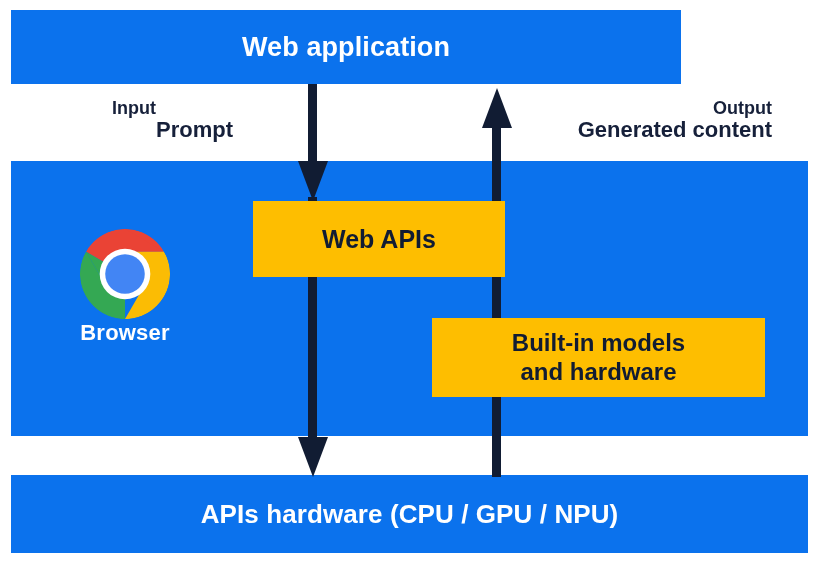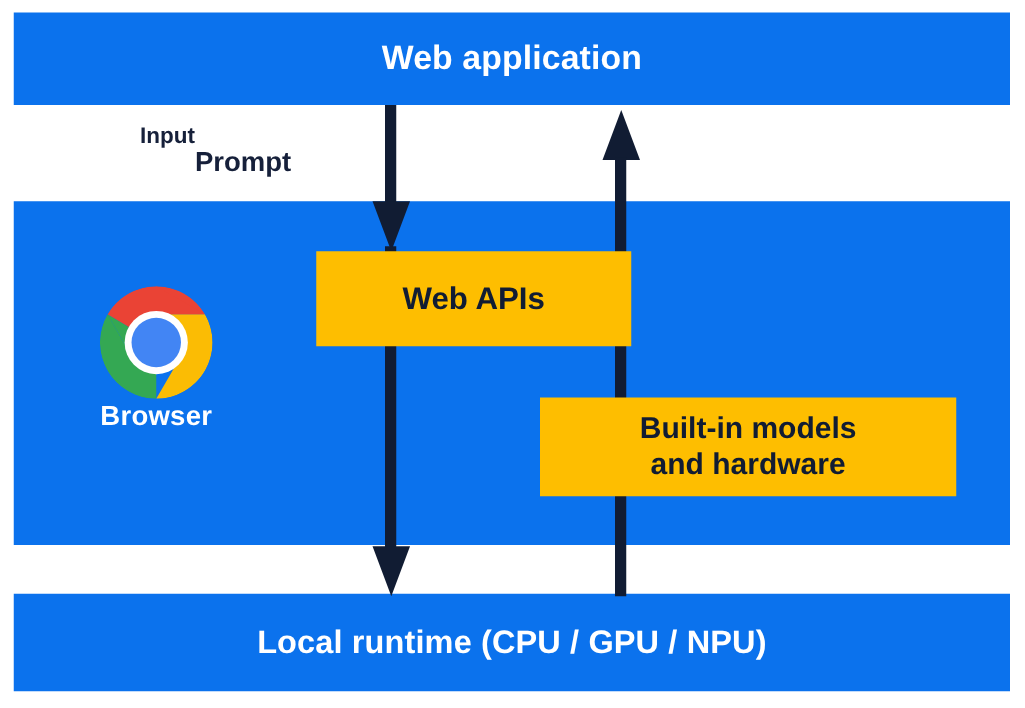--- a/index.html
+++ b/index.html
@@ -22,21 +22,21 @@
 
   
   .panel {
     position: absolute;
     background: #0b72ed;
     box-sizing: border-box;
   }
   .panel-top {
     left: 11px;
     top: 10px;
-    width: 797px;
+    width: 670px;
     height: 74px;
   }
   .panel-middle {
     left: 11px;
     top: 161px;
     width: 797px;
     height: 275px;
   }
   .panel-bottom {
     left: 11px;
@@ -185,21 +185,21 @@
 
 <div id="diagram">
 
   <div class="panel panel-top">
     <div class="panel-title">Web application</div>
   </div>
 
   <div class="panel panel-middle"></div>
 
   <div class="panel panel-bottom">
-    <div class="panel-title">Local runtime (CPU / GPU / NPU)</div>
+    <div class="panel-title">APIs hardware (CPU / GPU / NPU)</div>
   </div>
 
   <div id="browser-block">
     <svg id="chrome-logo" width="92" height="92" viewBox="0 0 100 100">
       <defs>
         <clipPath id="clipCircle">
           <circle cx="50" cy="50" r="49"></circle>
         </clipPath>
       </defs>
       <g clip-path="url(#clipCircle)">
@@ -240,14 +240,18 @@
       <span>Built-in models</span><br>
       <span>and hardware</span>
     </span>
   </div>
 
   <div class="flow-label" id="label-input">
     <span class="kind">Input</span>
     <span class="value">Prompt</span>
   </div>
 
+  <div class="flow-label" id="label-output">
+    <span class="kind">Output</span>
+    <span class="value">Generated content</span>
+  </div>
 
 </div>
 
 </body></html>

